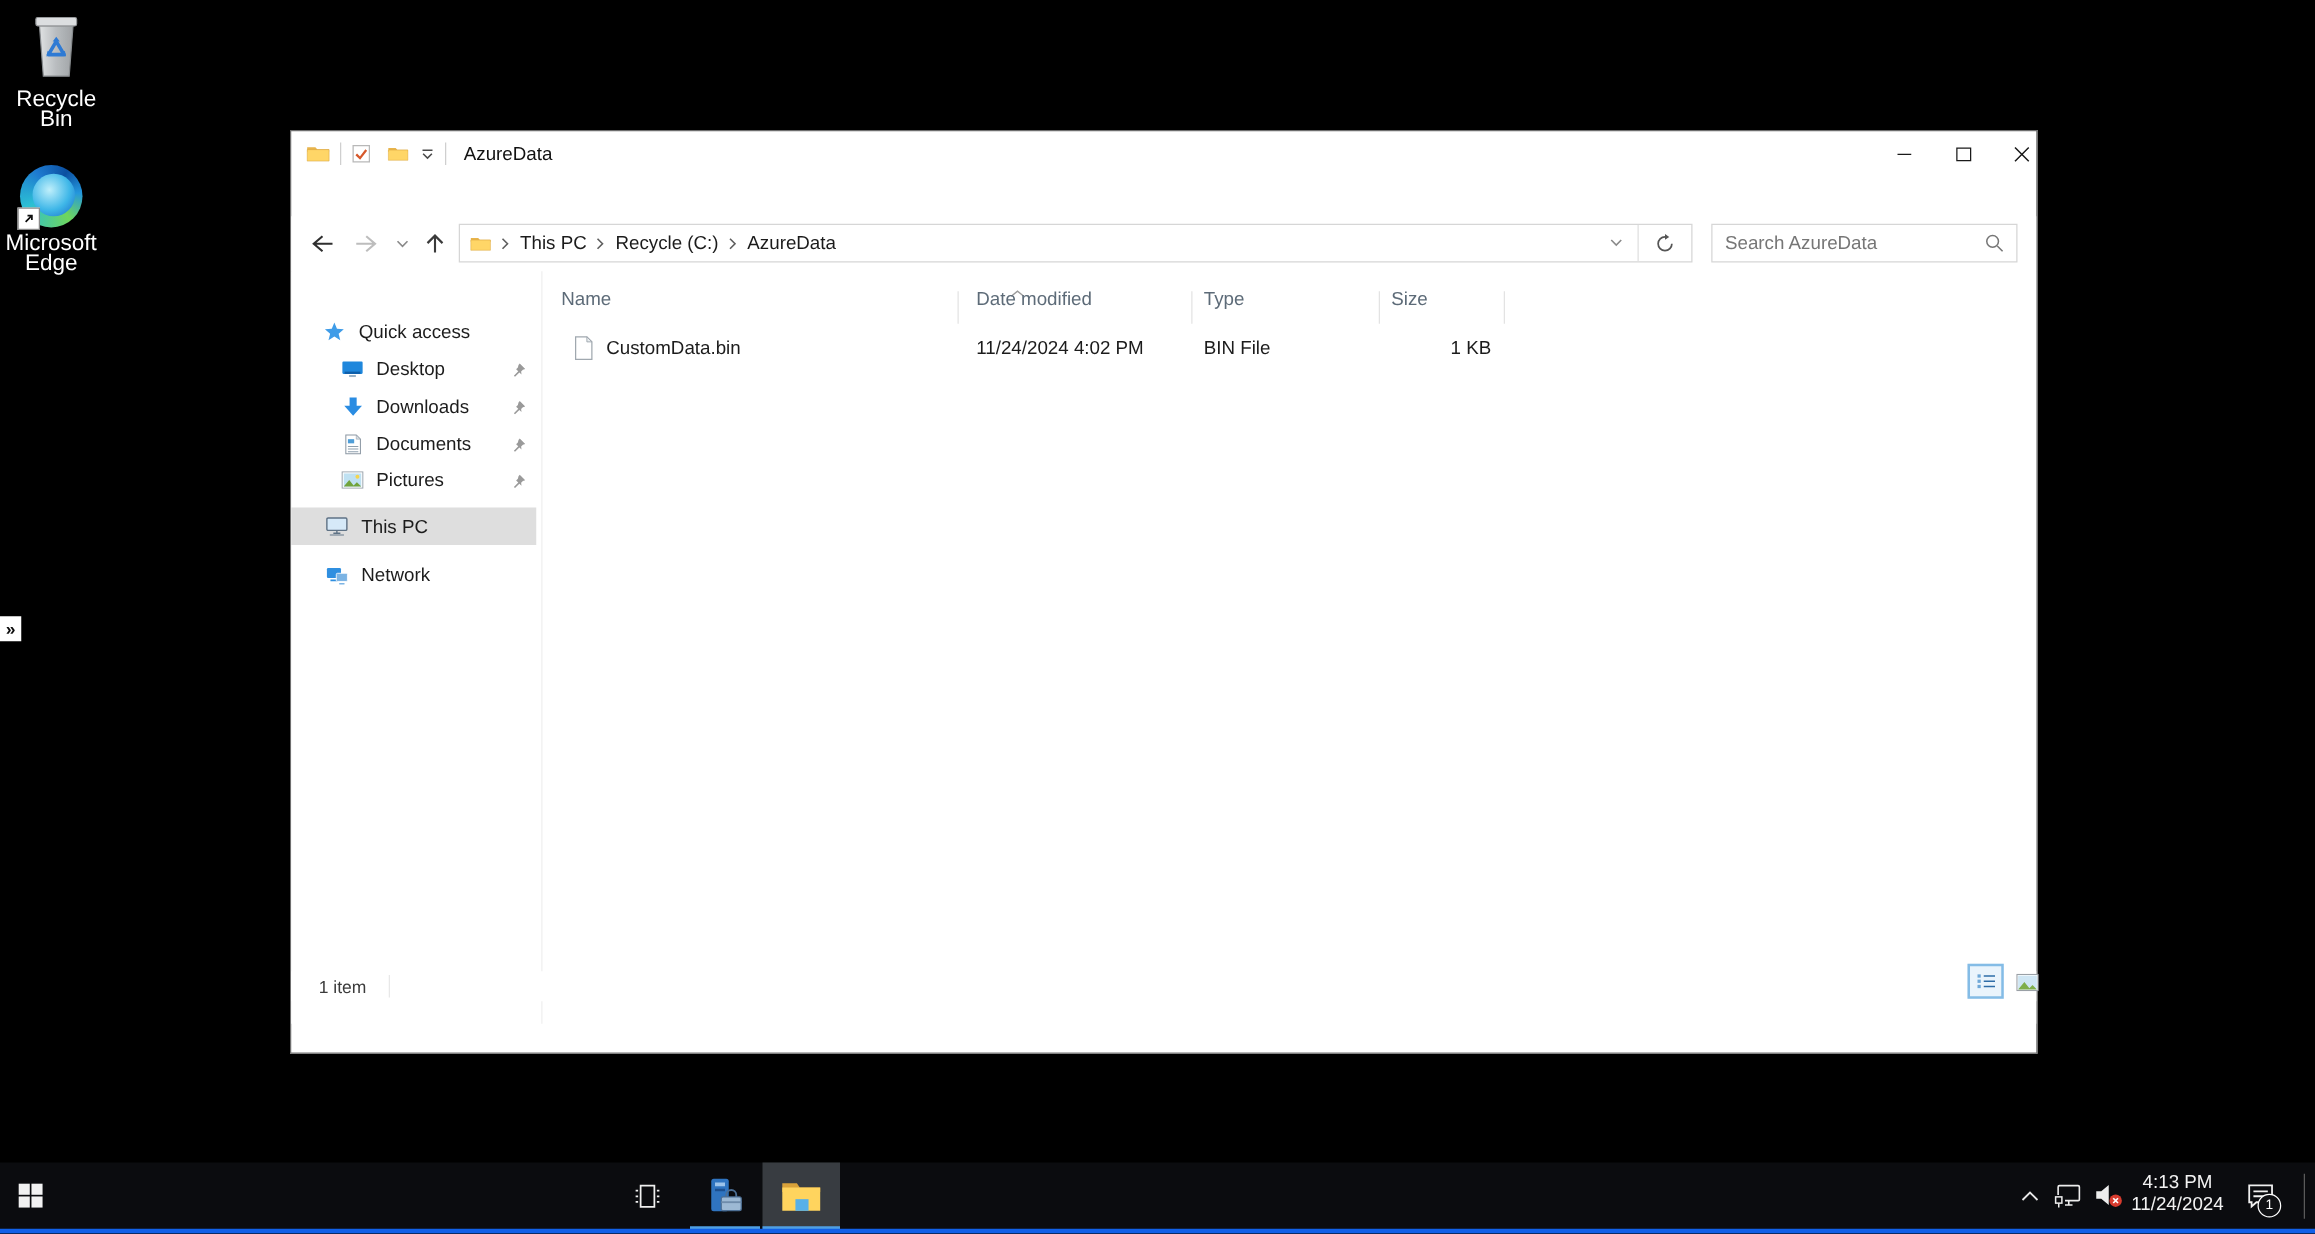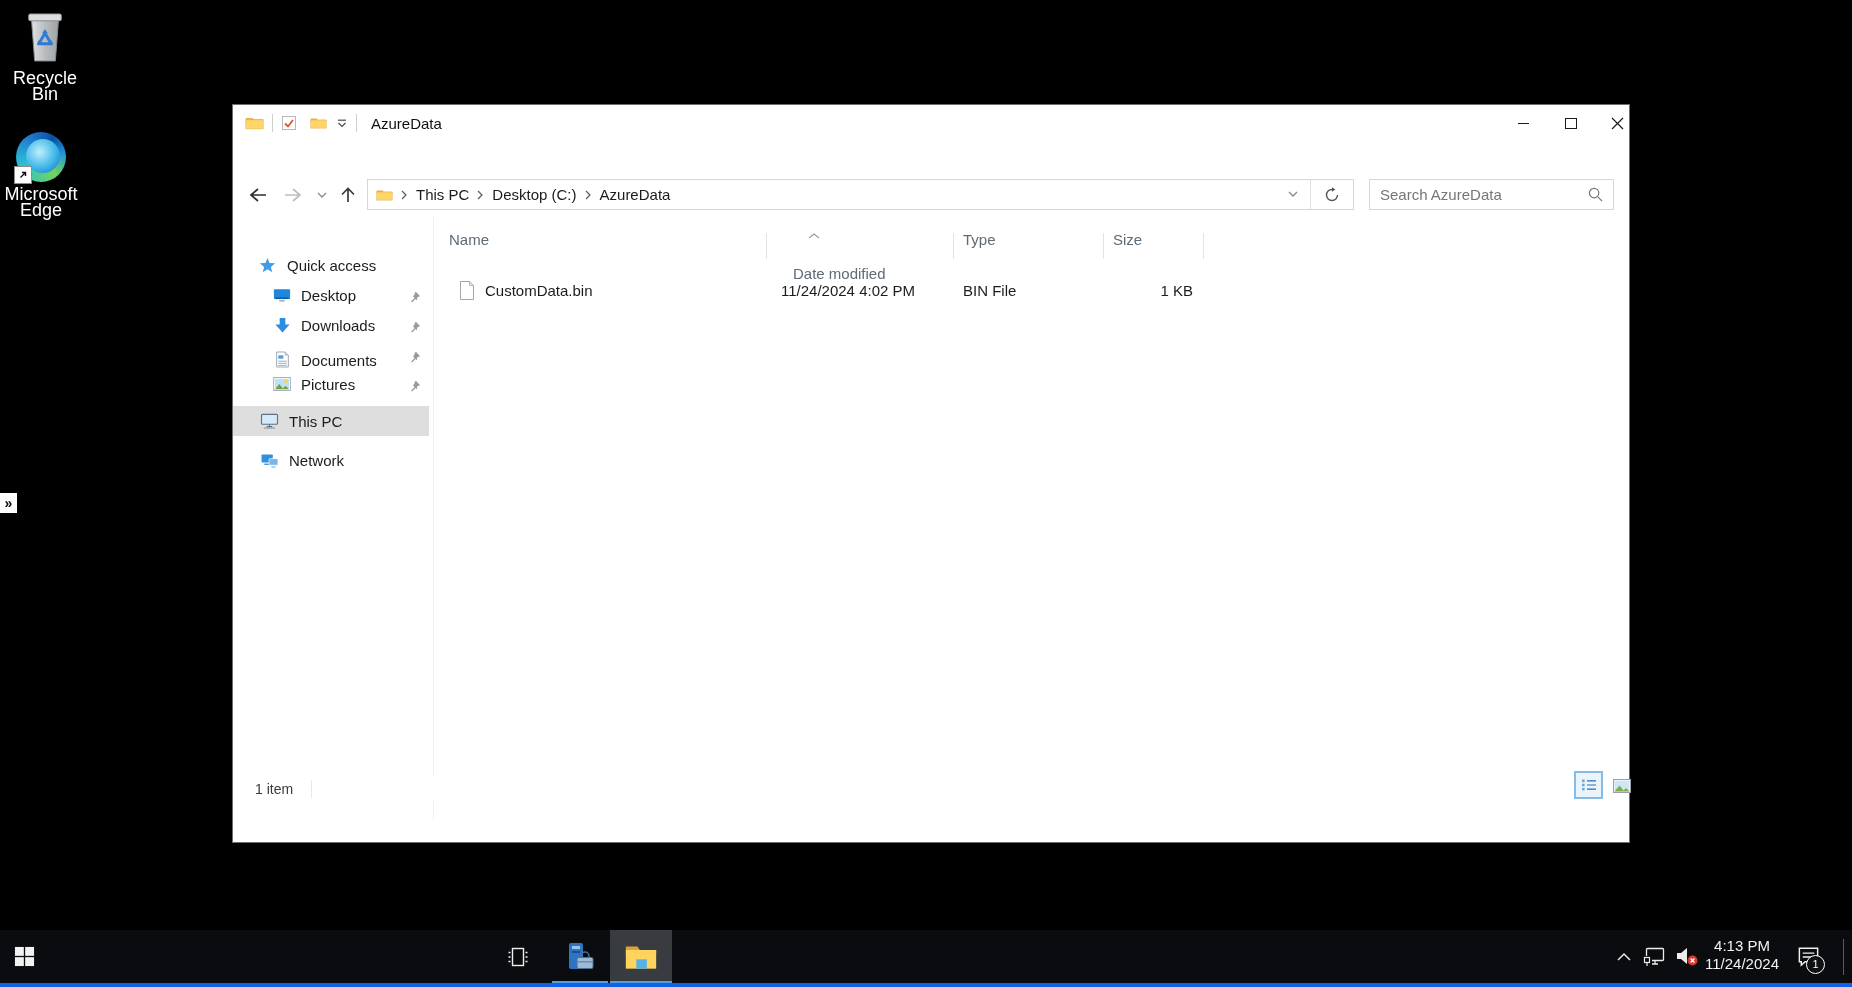--- a/index.html
+++ b/index.html
@@ -51,21 +51,21 @@
   .content{position:absolute;left:0;top:112px;width:100%;height:602px;background:#fff;}
   .side-divider{position:absolute;left:200px;top:0;width:1px;height:100%;background:#f0f0f0;}
   .side-item{position:absolute;left:0;width:196px;height:28px;display:flex;align-items:center;font-size:15px;color:#1c1c1c;}
   .side-item .ic{width:20px;height:20px;display:flex;align-items:center;justify-content:center;flex:none;}
   .side-item .pin{position:absolute;left:176px;top:8px;}
   .side-item.sel{background:#dedede;height:30px;}
 
   .hdr{position:absolute;top:14px;font-size:15px;color:#5d6b78;}
   .hdr-sep{position:absolute;top:16px;width:1px;height:26px;background:#e3e3e3;}
   .sort-caret{position:absolute;left:375px;top:8px;}
-  .file-row{position:absolute;left:200px;top:48px;width:1180px;height:28px;margin-top:12px;}
+  .file-row{position:absolute;left:200px;top:48px;width:1180px;height:28px;}
   .cell{position:absolute;top:5px;font-size:15px;color:#1c1c1c;white-space:nowrap;}
 
   .statusbar{position:absolute;left:0;top:672px;width:100%;height:24px;background:#fff;display:flex;align-items:center;}
   .status-count{margin-left:22px;font-size:14px;color:#3b3b3b;}
   .status-div{position:absolute;left:78px;top:3px;width:1px;height:18px;background:#e8e8e8;}
   .view-toggle-details{position:absolute;left:1341px;top:-6px;width:29px;height:28px;border:2px solid #84bce6;background:#eaf4fc;
     box-sizing:border-box;display:flex;align-items:center;justify-content:center;}
   .view-toggle-thumb{position:absolute;left:1376px;top:-2px;width:26px;height:22px;display:flex;align-items:center;justify-content:center;}
 
   
@@ -193,21 +193,21 @@
             <svg width="7" height="10" viewBox="0 0 7 10">
               <path d="M1 1l4 4-4 4" stroke="#5f5f5f" fill="none" stroke-width="1.3"></path>
             </svg>
           </span>
         <span>This PC</span>
         <span class="crumb-sep">
             <svg width="7" height="10" viewBox="0 0 7 10">
               <path d="M1 1l4 4-4 4" stroke="#5f5f5f" fill="none" stroke-width="1.3"></path>
             </svg>
           </span>
-        <span>Desktop (C:)</span>
+        <span>Recycle (C:)</span>
         <span class="crumb-sep">
             <svg width="7" height="10" viewBox="0 0 7 10">
               <path d="M1 1l4 4-4 4" stroke="#5f5f5f" fill="none" stroke-width="1.3"></path>
             </svg>
           </span>
         <span>AzureData</span>
         <span class="addr-spacer"></span>
         <svg width="10" height="7" viewBox="0 0 10 7">
             <path d="M1 1l4 4 4-4" stroke="#8a8a8a" fill="none" stroke-width="1.3"></path>
           </svg>
@@ -260,21 +260,21 @@
               <path d="M6 1h6v7h4.5L9 16.5 1.5 8H6z" fill="#2a8ce2"></path>
             </svg>
         </span>
         <span style="margin-left:9px;">Downloads</span>
         <span class="pin">
           <svg width="12" height="12" viewBox="0 0 12 12">
               <path d="M6.8.8l4.4 4.4-1.9.5-1.4 1.4.3 2.5-1.7-1.7L3 11.4l-.9-.9 3.5-3.5L3.9 5.3 5.3 3.9l.5-1.9z" fill="#9a9a9a"></path>
             </svg>
         </span>
       </div>
-      <div class="side-item" style="top:124px;align-items:flex-end;">
+      <div class="side-item" style="top:124px;">
         <span class="ic" style="margin-left:39px;">
           <svg width="15" height="17" viewBox="0 0 18 20">
               <path d="M2 1h10l4 4v14H2z" fill="#fff" stroke="#8c98a4"></path>
               <path d="M12 1l4 4h-4z" fill="#d7dde2" stroke="#8c98a4" stroke-width=".5"></path>
               <rect x="4" y="5" width="6" height="4" fill="#4f9ed8"></rect>
               <path d="M4 12h10M4 14.5h10M4 17h10" stroke="#8ea0ae"></path>
             </svg>
         </span>
         <span style="margin-left:9px;">Documents</span>
         <span class="pin">
@@ -323,21 +323,21 @@
 
       <div class="side-divider"></div>
 
       <div class="abs" style="left:200px;top:0;width:1180px;height:46px;">
         <span class="sort-caret">
           <svg width="12" height="6" viewBox="0 0 12 6">
               <path d="M1 5l5-4 5 4" fill="none" stroke="#9a9a9a" stroke-width="1.1"></path>
             </svg>
         </span>
         <span class="hdr" style="left:16px;">Name</span>
-        <span class="hdr" style="left:360px;margin-top:34px;">Date modified</span>
+        <span class="hdr" style="left:348px;">Date modified</span>
         <span class="hdr" style="left:530px;">Type</span>
         <span class="hdr" style="left:680px;">Size</span>
         <span class="hdr-sep" style="left:333px;"></span>
         <span class="hdr-sep" style="left:520px;"></span>
         <span class="hdr-sep" style="left:670px;"></span>
         <span class="hdr-sep" style="left:770px;"></span>
       </div>
 
       <div class="file-row">
         <svg class="abs" style="left:26px;top:3px;" width="16" height="21" viewBox="0 0 16 21">

